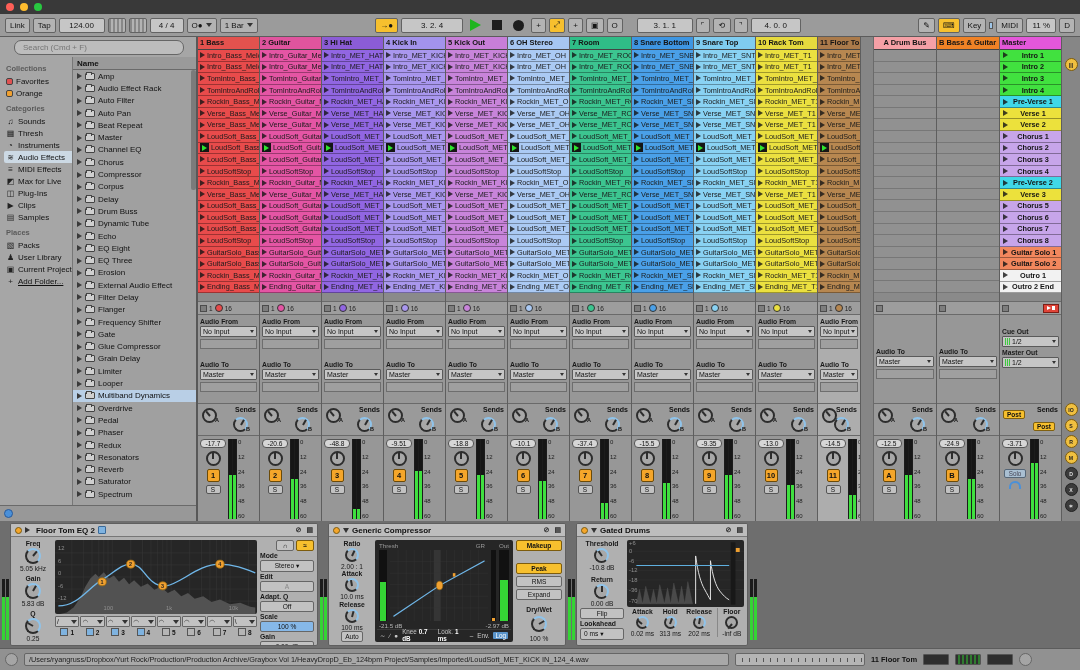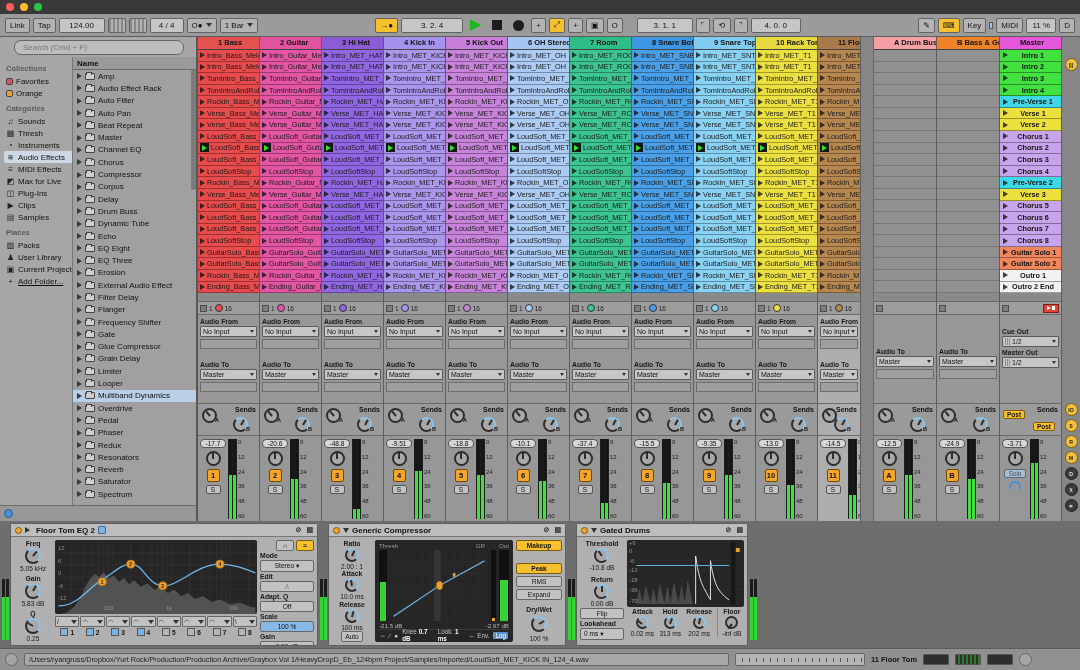--- a/index.html
+++ b/index.html
@@ -41,21 +41,21 @@
 .exp{width:5px;height:5px;border-left:5px solid #3a3a3a;border-top:3px solid transparent;border-bottom:3px solid transparent}
 .folder{width:10px;height:7px;background:#cfcfcf;border:1px solid #444;border-radius:1px;position:relative}
 .folder:before{content:"";position:absolute;top:-2px;left:0;width:4px;height:2px;background:#cfcfcf;border:1px solid #444;border-bottom:none}
 #bscroll{position:absolute;right:0;top:0;width:5px;height:120px;background:#7b7b7b;border-radius:2px}
 #bfoot{height:16px;background:#989898;border-top:1px solid #6a6a6a;display:flex;align-items:center;padding-left:4px}
 .bluedot{width:9px;height:9px;border-radius:50%;background:#4a90d9;border:1px solid #2a5a99}
 
 #grid{position:absolute;left:198px;top:0;width:882px;height:484px;display:flex}
 .trk{width:62px;border-right:1px solid #5e5e5e;background:#979797;display:flex;flex-direction:column}
 .trk.sel{background:#adadad}
-.thdr{height:13px;font-size:7.5px;font-weight:bold;color:#141414;padding:1px 20px;white-space:nowrap;overflow:hidden;border-bottom:1px solid #444;cursor:pointer}
+.thdr{height:13px;font-size:7.5px;font-weight:bold;color:#141414;padding:1px 2px;white-space:nowrap;overflow:hidden;border-bottom:1px solid #444;cursor:pointer}
 .clips{height:243px;display:flex;flex-direction:column}
 .clip{flex:1;display:flex;align-items:center;gap:2px;padding-left:2px;border-bottom:1px solid rgba(0,0,0,.32);overflow:hidden;cursor:pointer}
 .ptri{width:0;height:0;border-left:5px solid rgba(20,20,20,.8);border-top:3px solid transparent;border-bottom:3px solid transparent;flex:none}
 .clip.playing .pbox{width:9px;height:9px;background:#151515;display:flex;align-items:center;justify-content:center;flex:none}
 .clip.playing .pbox i{width:0;height:0;border-left:5px solid #2fe52f;border-top:3px solid transparent;border-bottom:3px solid transparent}
 .cname{font-size:7.3px;color:#1b1b1b;white-space:nowrap;overflow:hidden}
 .gaprow{height:9px;background:#8a8a8a;border-bottom:1px solid #6a6a6a}
 .stoprow{height:13px;display:flex;align-items:center;gap:2px;padding:0 2px;background:#9d9d9d;border-bottom:1px solid #6a6a6a;overflow:hidden}
 .ssq{width:7px;height:7px;background:#7d7d7d;border:1px solid #4c4c4c;flex:none;cursor:pointer}
 .tiny{font-size:6.5px;color:#222}
@@ -2085,21 +2085,21 @@
               <span>24</span>
               <span>36</span>
               <span>48</span>
               <span>60</span>
             </div>
           </div>
         </div>
       </div>
       <div class="gapcol"></div>
       <div class="trk" style="width: 63px;">
-        <div class="thdr" style="background: rgb(245, 160, 166);">A Drum Bus</div>
+        <div class="thdr" style="background: rgb(245, 160, 166); text-align: center;">A Drum Bus</div>
         <div class="rempty"></div>
         <div class="gaprow"></div>
         <div class="stoprow">
           <span class="ssq"></span>
         </div>
         <div class="io">
           <div class="iosp"></div>
           <div class="iosp"></div>
           <div class="iosp"></div>
           <div class="iolab">Audio To</div>

